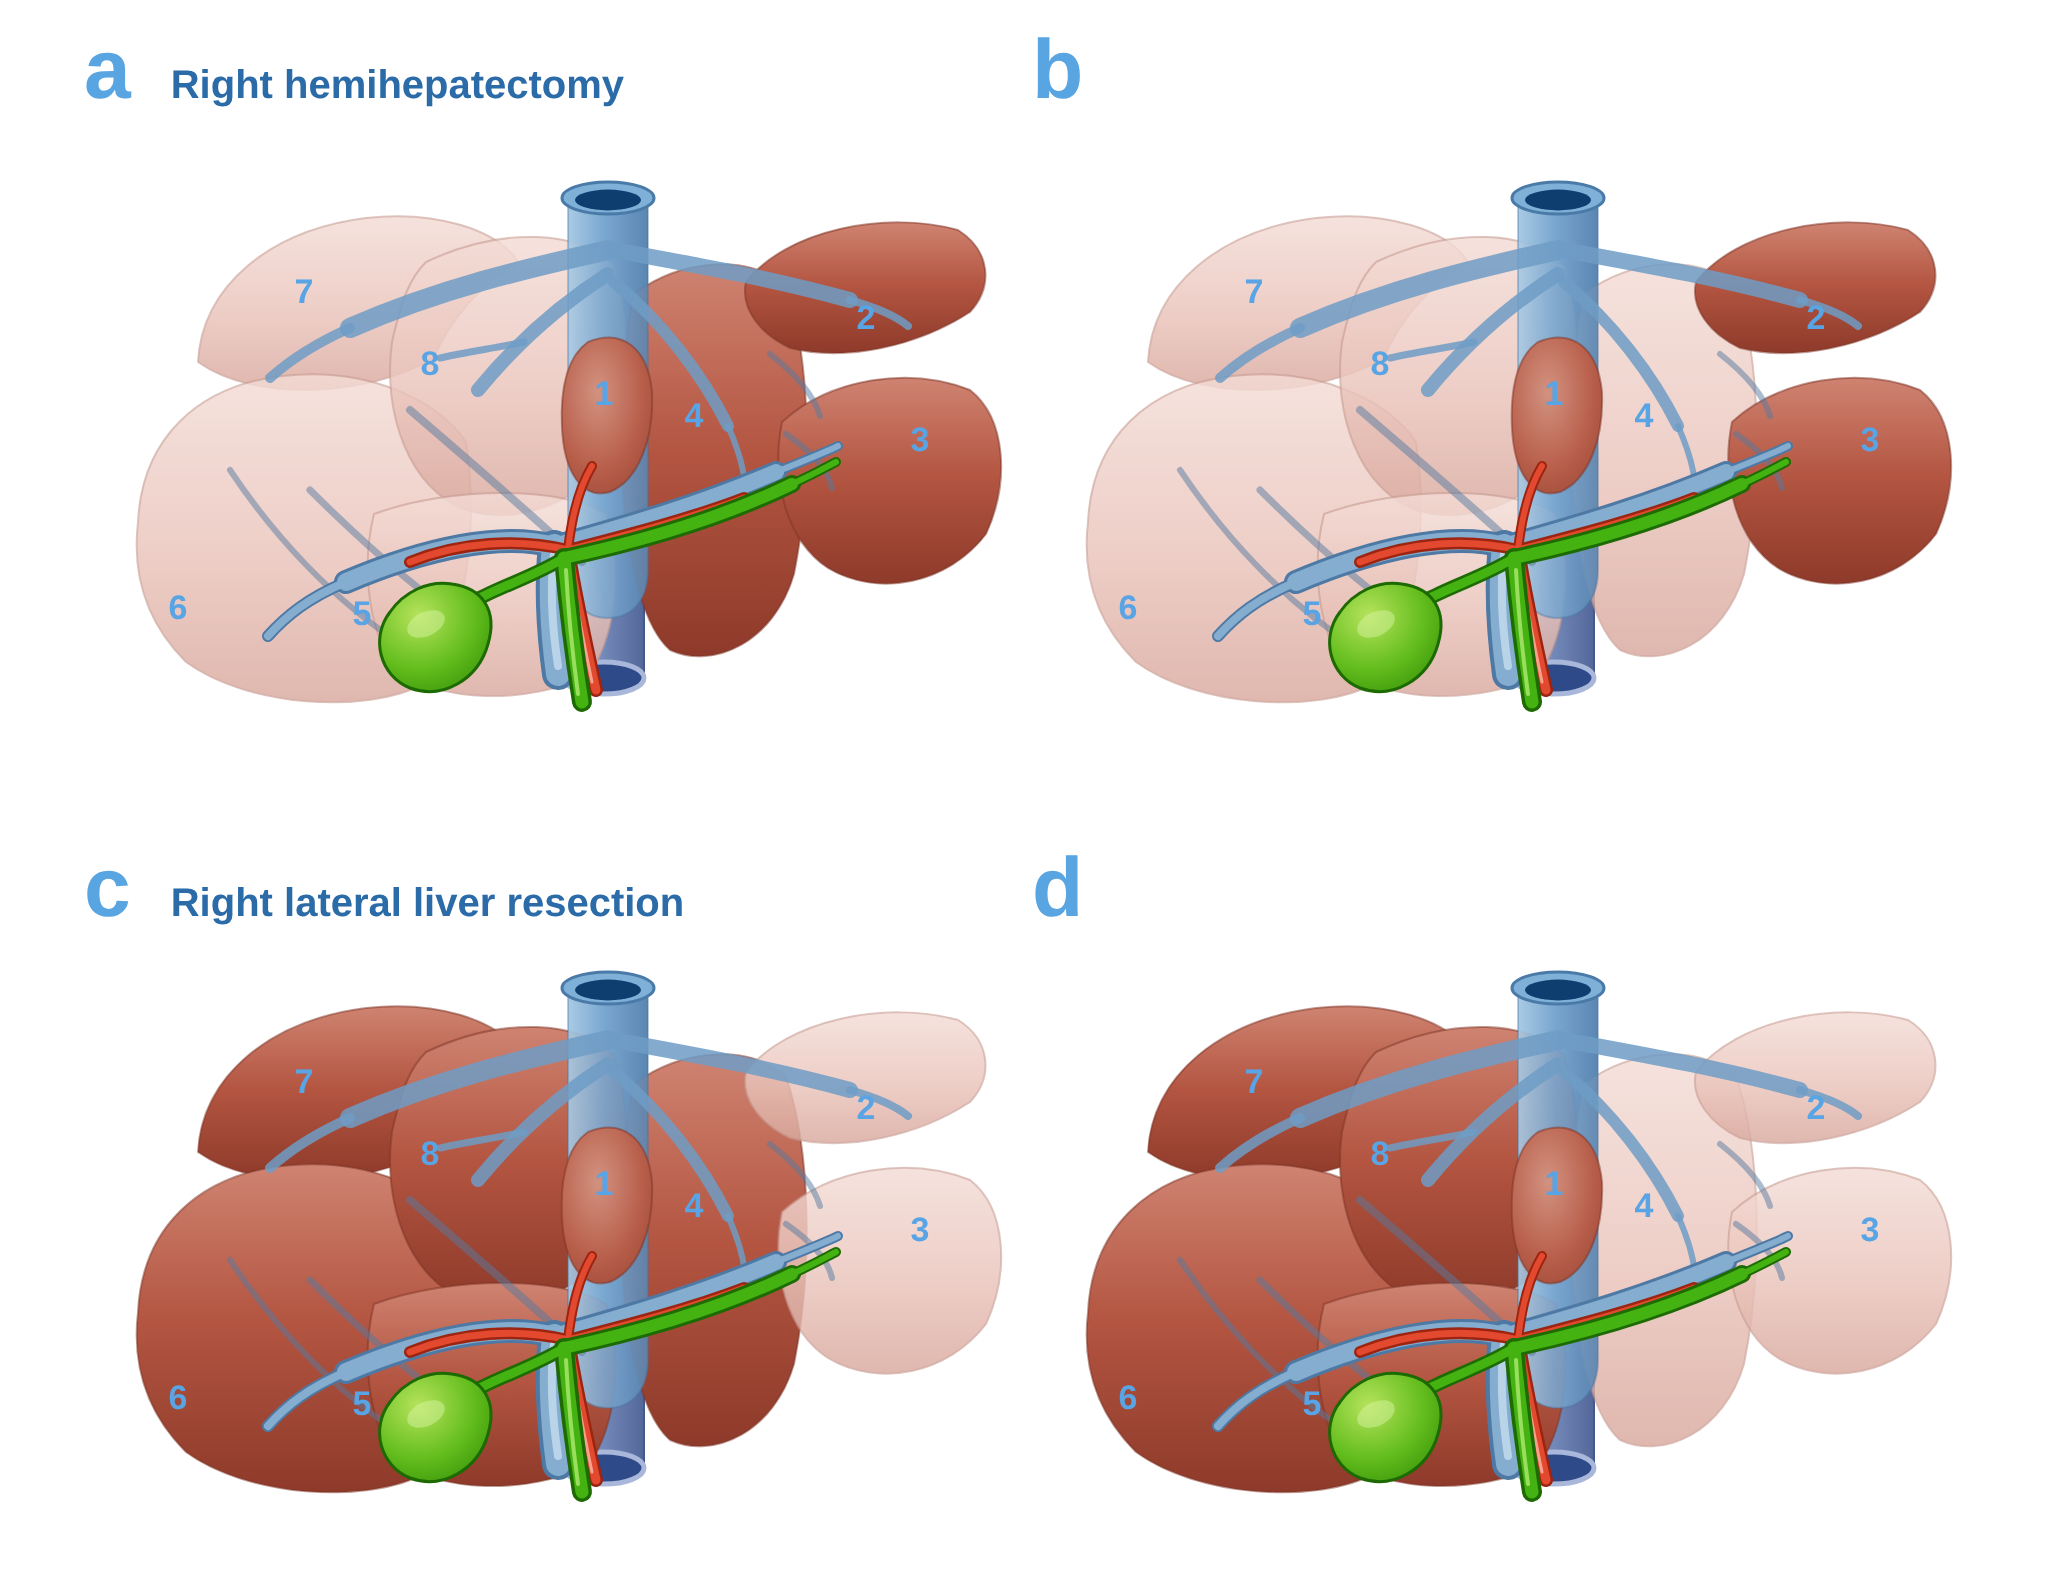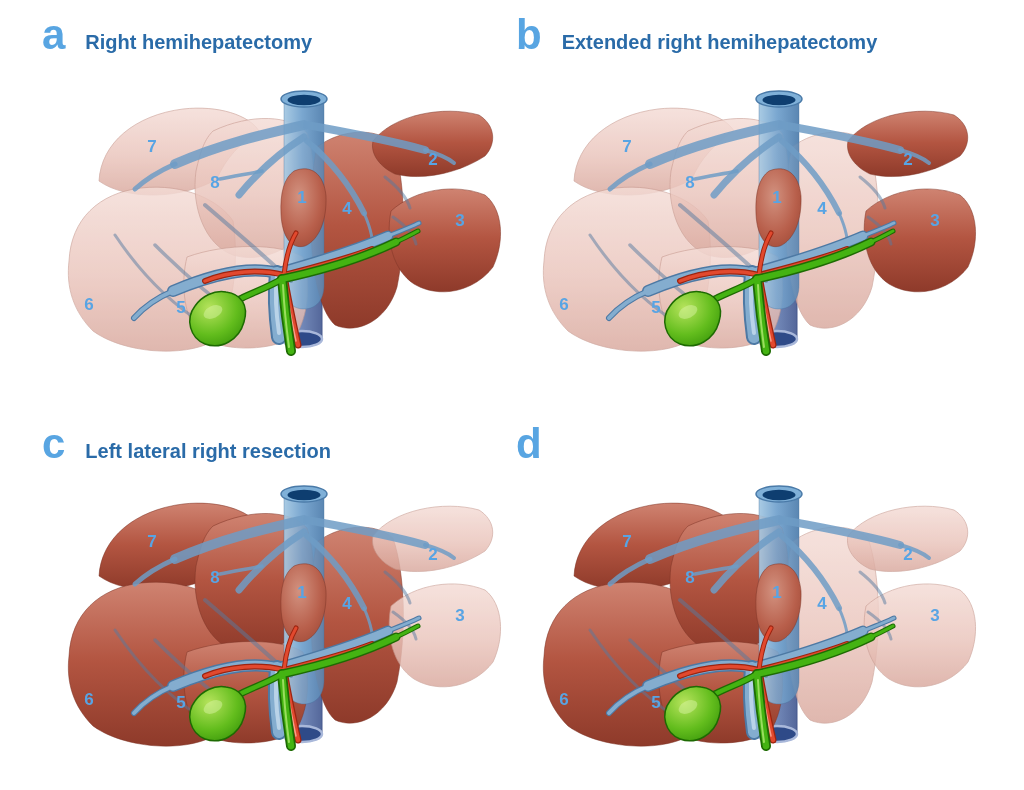--- a/index.html
+++ b/index.html
@@ -206,41 +206,40 @@
       <span class="segnum n5">5</span>
       <span class="segnum n6">6</span>
       <span class="segnum n7">7</span>
       <span class="segnum n8">8</span>
     </div>
   </section>
 
   <section class="panel col-r row-t" style="--p1: 0; --s1: 1; --p2: 0; --s2: 1; --p3: 0; --s3: 1; --p4: 0.82; --s4: 0; --p5: 0.82; --s5: 0; --p6: 0.82; --s6: 0; --p7: 0.82; --s7: 0; --p8: 0.82; --s8: 0;">
     <header class="hdr">
       <span class="letter">b</span>
-      <h2 class="title">Extended right hemihepatectomy</h2>
     </header>
     <div class="liver-box">
       <svg class="liver-svg" viewBox="0 0 450 290">
           <use href="#liver-art"></use>
         </svg>
       <span class="segnum n1">1</span>
       <span class="segnum n2">2</span>
       <span class="segnum n3">3</span>
       <span class="segnum n4">4</span>
       <span class="segnum n5">5</span>
       <span class="segnum n6">6</span>
       <span class="segnum n7">7</span>
       <span class="segnum n8">8</span>
     </div>
   </section>
 
   <section class="panel col-l row-b" style="--p1: 0; --s1: 1; --p2: 0.82; --s2: 0; --p3: 0.82; --s3: 0; --p4: 0; --s4: 1; --p5: 0; --s5: 1; --p6: 0; --s6: 1; --p7: 0; --s7: 1; --p8: 0; --s8: 1;">
     <header class="hdr">
       <span class="letter">c</span>
-      <h2 class="title">Left lateral right resection</h2>
+      <h2 class="title">Right lateral liver resection</h2>
     </header>
     <div class="liver-box">
       <svg class="liver-svg" viewBox="0 0 450 290">
           <use href="#liver-art"></use>
         </svg>
       <span class="segnum n1">1</span>
       <span class="segnum n2">2</span>
       <span class="segnum n3">3</span>
       <span class="segnum n4">4</span>
       <span class="segnum n5">5</span>

